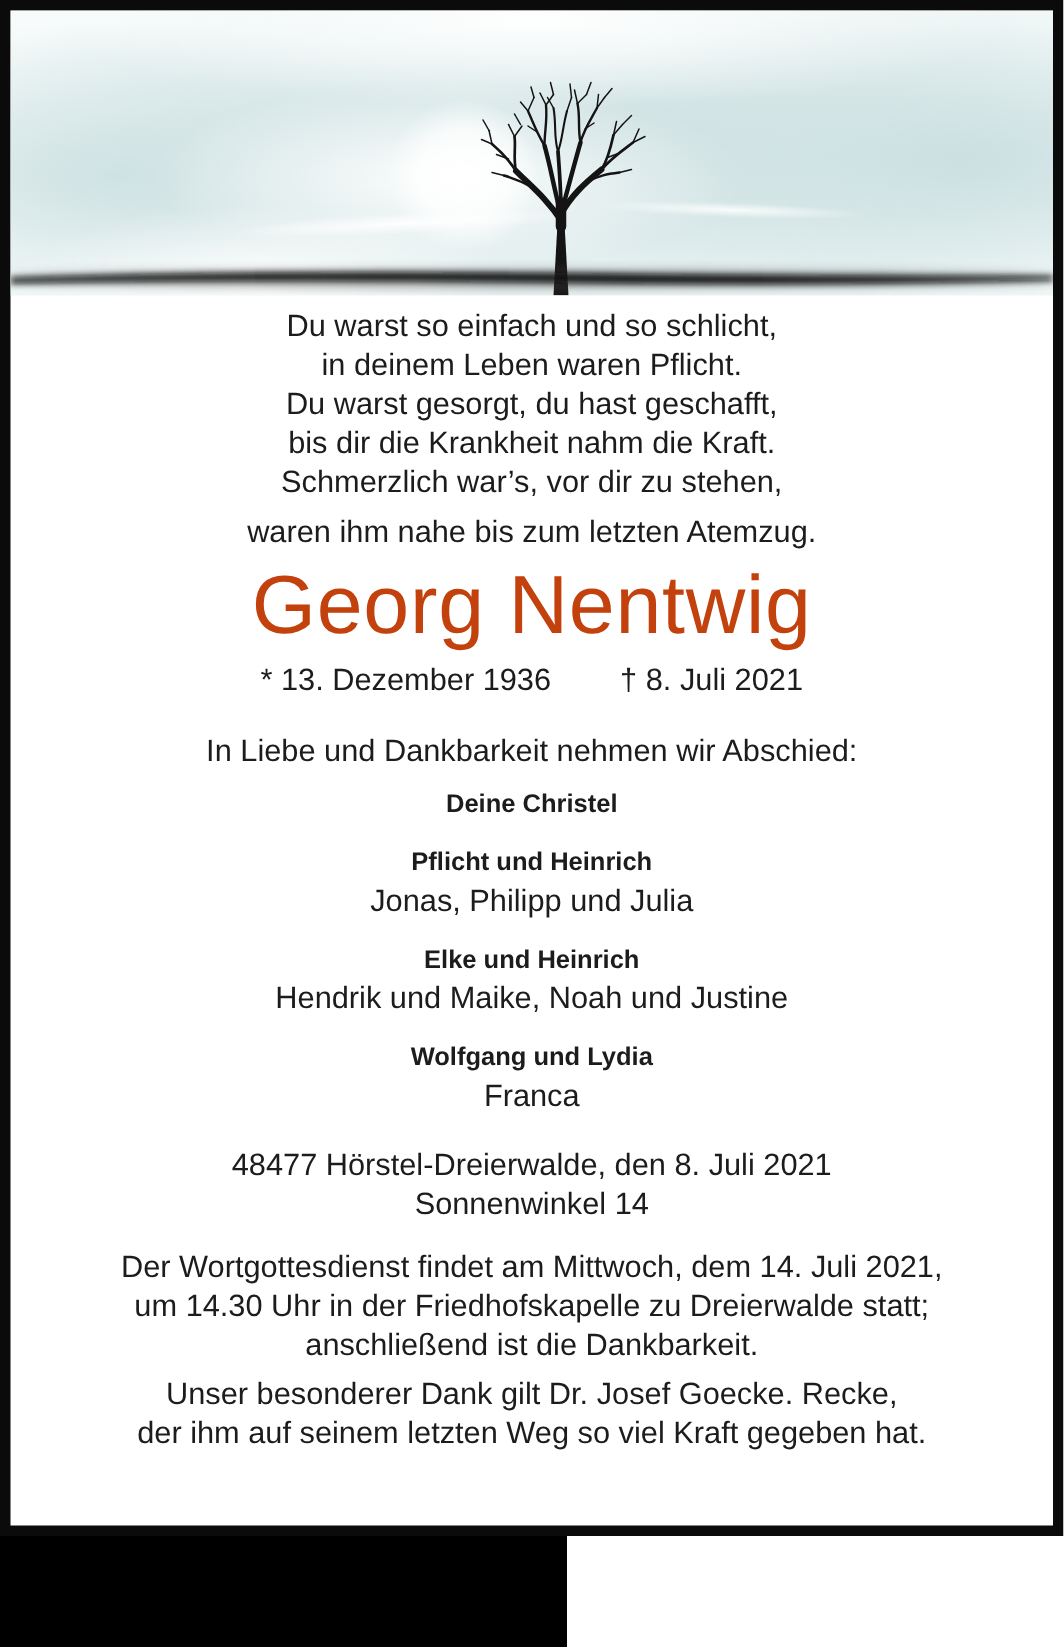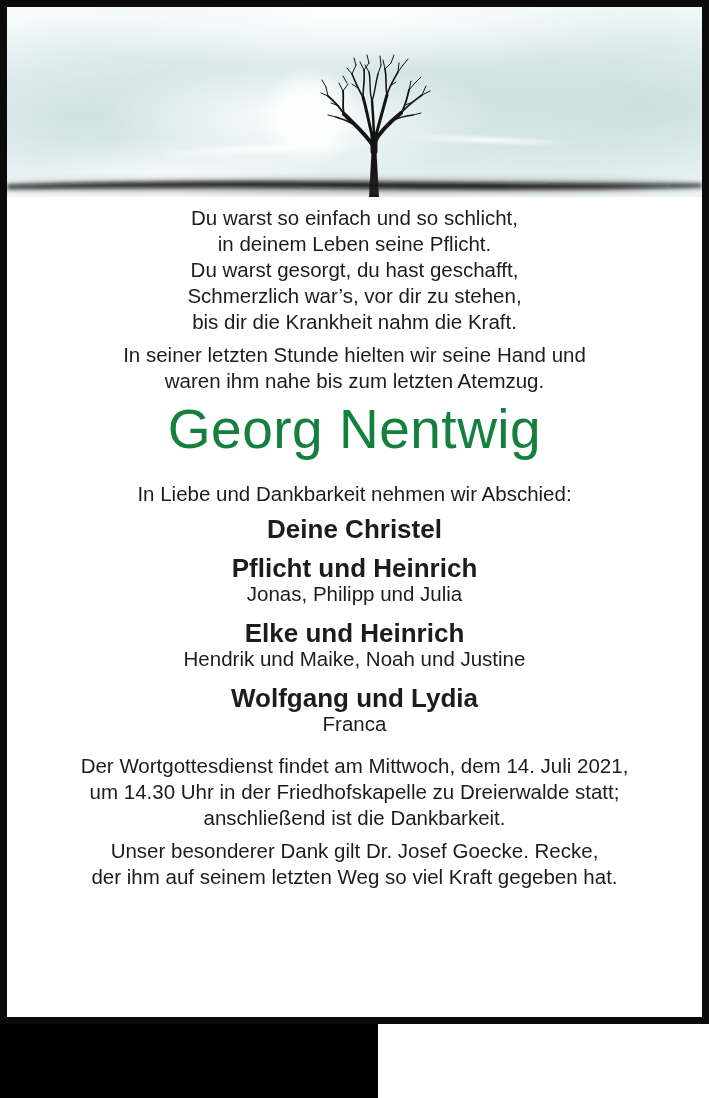--- a/index.html
+++ b/index.html
@@ -51,31 +51,31 @@
   .tree-svg { position: absolute; left: 288px; top: 32px; }
   .horizon-svg { position: absolute; left: 0; bottom: 0; }
 
   
   .content { text-align: center; font-size: 20.5px; line-height: 26px; }
   .poem { margin-top: 8px; }
   .intro { margin-top: 7px; }
   .deceased-name {
     margin-top: 4px;
     font-size: 55px; line-height: 62px; font-weight: 400;
-    letter-spacing: 0.5px; color: #15803d;
+    letter-spacing: 0.5px; color: #c2410c;
   }
   .dates {
     margin-top: 7px;
     display: flex; justify-content: center; gap: 46px;
     line-height: 26px;
   }
   .farewell { margin-top: 21px; }
   .mourner-group { margin-top: 13px; }
   .mourner-group.first { margin-top: 9px; }
-  .mourner-main { font-weight: 700; font-size: 26px; }
+  .mourner-main { font-weight: 700; font-size: 17px; }
   .address { margin-top: 20px; }
   .service { margin-top: 16px; }
   .thanks { margin-top: 7px; }
   .line { display: block; }
 
   
   .bottom-black-bar {
     position: absolute; left: 0; top: 1024px; width: 378px; height: 74px;
     background: #000000;
   }
@@ -165,52 +165,59 @@
         </defs>
         <ellipse cx="348" cy="13" rx="352" ry="5.5" fill="#555555" opacity="0.55" filter="url(#softer)"></ellipse>
         <path d="M0 12 Q170 7 348 9 Q540 11 695 11 L695 14 Q520 18 340 15 Q160 13 0 16 Z" fill="#0d0d0d" opacity="0.95" filter="url(#soft)"></path>
       </svg>
     </div>
 
     <div class="content">
 
       <div class="poem">
         <span class="line">Du warst so einfach und so schlicht,</span>
-        <span class="line">in deinem Leben seine Pflicht.</span>
+        <span class="line">in deinem Leben waren Pflicht.</span>
         <span class="line">Du warst gesorgt, du hast geschafft,</span>
+        <span class="line">bis dir die Krankheit nahm die Kraft.</span>
         <span class="line">Schmerzlich war’s, vor dir zu stehen,</span>
-        <span class="line">bis dir die Krankheit nahm die Kraft.</span>
       </div>
 
       <div class="intro">
-        <span class="line">In seiner letzten Stunde hielten wir seine Hand und</span>
         <span class="line">waren ihm nahe bis zum letzten Atemzug.</span>
       </div>
 
       <div class="deceased-name">Georg Nentwig</div>
 
+      <div class="dates">
+        <span>* 13. Dezember 1936</span>
+        <span>† 8. Juli 2021</span>
+      </div>
 
       <div class="farewell">In Liebe und Dankbarkeit nehmen wir Abschied:</div>
 
       <div class="mourner-group first">
         <span class="line mourner-main">Deine Christel</span>
       </div>
       <div class="mourner-group">
         <span class="line mourner-main">Pflicht und Heinrich</span>
         <span class="line mourner-sub">Jonas, Philipp und Julia</span>
       </div>
       <div class="mourner-group">
         <span class="line mourner-main">Elke und Heinrich</span>
         <span class="line mourner-sub">Hendrik und Maike, Noah und Justine</span>
       </div>
       <div class="mourner-group">
         <span class="line mourner-main">Wolfgang und Lydia</span>
         <span class="line mourner-sub">Franca</span>
       </div>
 
+      <div class="address">
+        <span class="line">48477 Hörstel-Dreierwalde, den 8. Juli 2021</span>
+        <span class="line">Sonnenwinkel 14</span>
+      </div>
 
       <div class="service">
         <span class="line">Der Wortgottesdienst findet am Mittwoch, dem 14. Juli 2021,</span>
         <span class="line">um 14.30 Uhr in der Friedhofskapelle zu Dreierwalde statt;</span>
         <span class="line">anschließend ist die Dankbarkeit.</span>
       </div>
 
       <div class="thanks">
         <span class="line">Unser besonderer Dank gilt Dr. Josef Goecke. Recke,</span>
         <span class="line">der ihm auf seinem letzten Weg so viel Kraft gegeben hat.</span>

